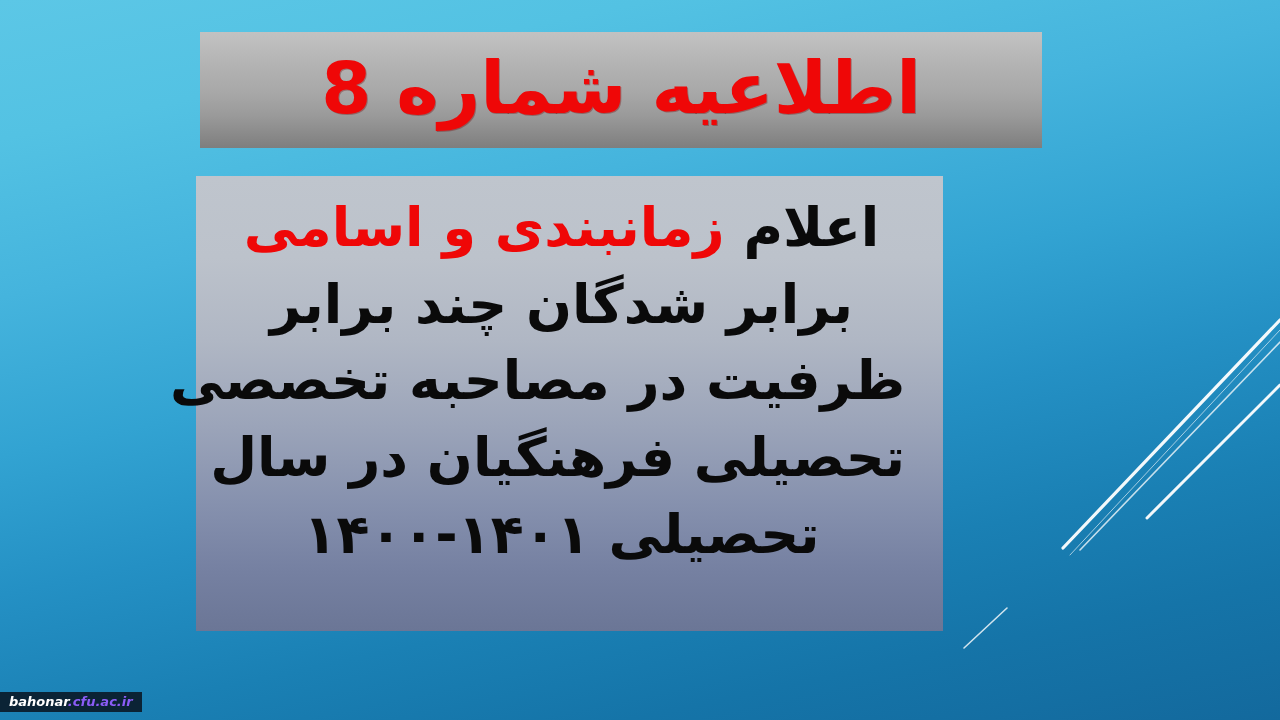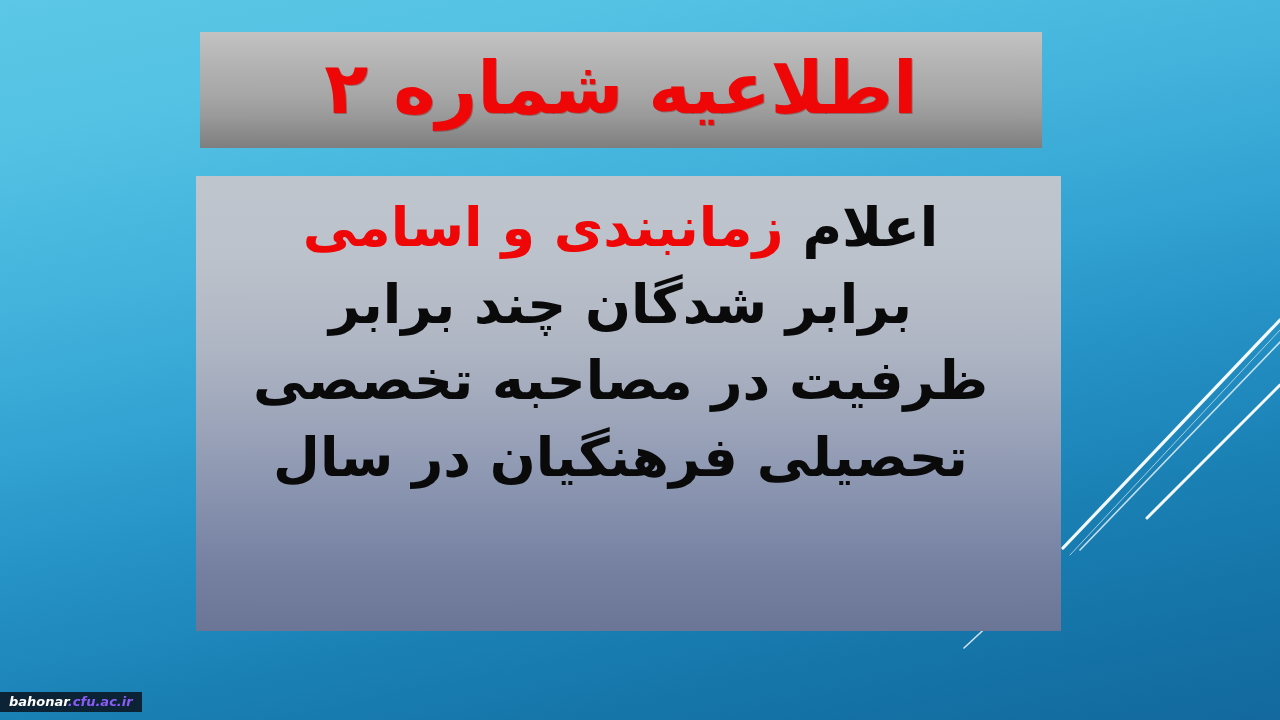--- a/index.html
+++ b/index.html
@@ -61,21 +61,21 @@
     white-space: nowrap;
     text-shadow: 1px 1px 0 rgba(120,0,0,0.35);
     transform: translateY(-2px);
   }
 
   
   #content-box {
     position: absolute;
     left: 196px;
     top: 176px;
-    width: 865px;
+    width: 747px;
     height: 455px;
     background: linear-gradient(to bottom,
         #bfc5cd 0%,
         #bcc2cb 18%,
         #b0b7c4 36%,
         #9ba4b9 55%,
         #8691ae 72%,
         #7681a2 86%,
         #6b7696 100%);
     box-sizing: border-box;
@@ -123,29 +123,30 @@
     <g stroke="#ffffff" stroke-linecap="round" fill="none">
       <line x1="1063" y1="548" x2="1280" y2="320" stroke-width="3.2" opacity="0.95"></line>
       <line x1="1080" y1="550" x2="1280" y2="342" stroke-width="1.6" opacity="0.75"></line>
       <line x1="1070" y1="555" x2="1280" y2="330" stroke-width="1.0" opacity="0.6"></line>
       <line x1="1147" y1="518" x2="1280" y2="385" stroke-width="3.0" opacity="0.95"></line>
       <line x1="964" y1="648" x2="1007" y2="608" stroke-width="1.6" opacity="0.8"></line>
     </g>
   </svg>
 
   <div id="title-box">
-    <div id="title-text">اطلاعیه شماره ۲</div>
+    <div id="title-text">اطلاعیه شماره 8</div>
   </div>
 
   <div id="content-box">
     <div id="body-text">
         <span class="ln"><span>اعلام </span><span class="hl">زمانبندی و اسامی</span></span>
         <span class="ln"><span>برابر شدگان چند برابر</span></span>
         <span class="ln"><span>ظرفیت در مصاحبه تخصصی</span></span>
         <span class="ln"><span>تحصیلی فرهنگیان در سال</span></span>
+        <span class="ln"><span>تحصیلی ۱۴۰۱-۱۴۰۰</span></span>
       </div>
   </div>
 
   <div id="watermark">
     <span id="wm-name">bahonar</span><span id="wm-domain">.cfu.ac.ir</span>
   </div>
 
 </div>
 
 </body></html>

